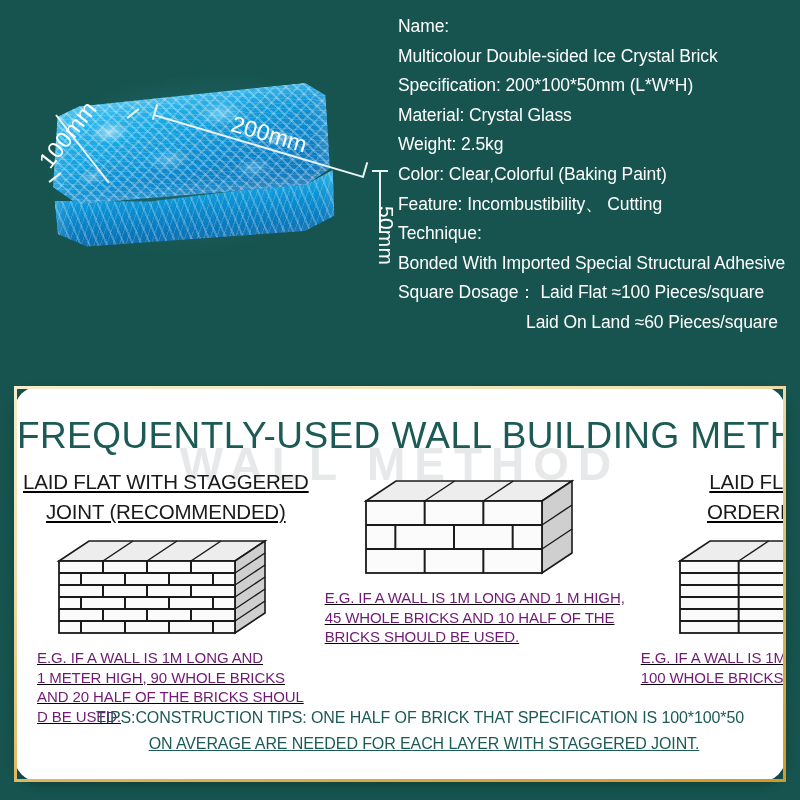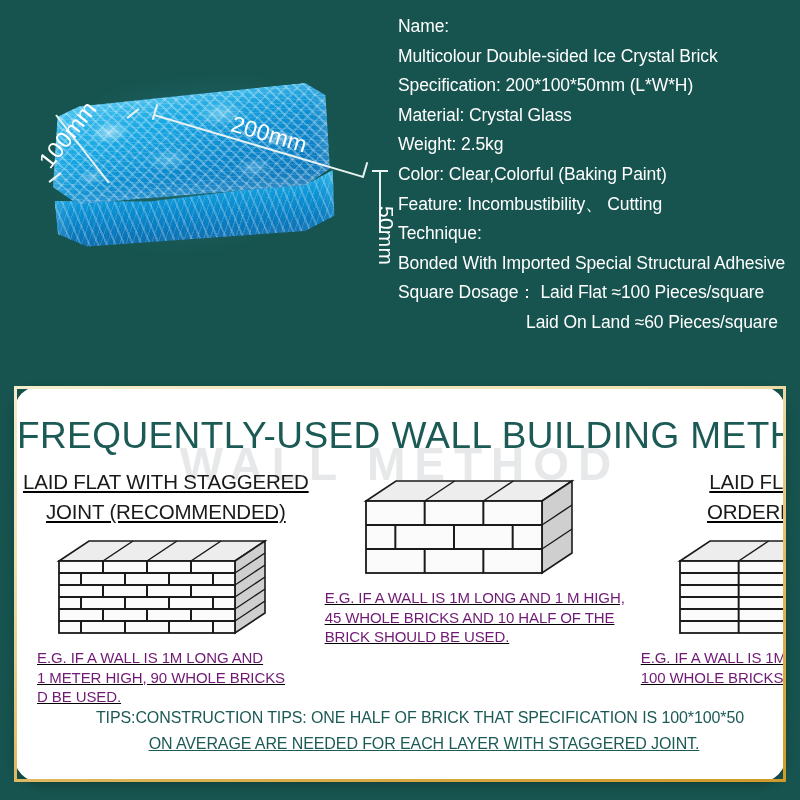--- a/index.html
+++ b/index.html
@@ -342,20 +342,21 @@
             <line x1="74" y1="86" x2="74" y2="98" stroke="#1a1a1a" stroke-width="2"></line>
             <line x1="118" y1="86" x2="118" y2="98" stroke="#1a1a1a" stroke-width="2"></line>
             <line x1="162" y1="86" x2="162" y2="98" stroke="#1a1a1a" stroke-width="2"></line>
             <line x1="52" y1="26" x2="82" y2="6" stroke="#1a1a1a" stroke-width="1.5"></line>
             <line x1="96" y1="26" x2="126" y2="6" stroke="#1a1a1a" stroke-width="1.5"></line>
             <line x1="140" y1="26" x2="170" y2="6" stroke="#1a1a1a" stroke-width="1.5"></line>
           </svg></div>
         <div class="method-caption col-1">
           <div>E.G. IF A WALL IS 1M LONG AND</div>
           <div>1 METER HIGH, 90 WHOLE BRICKS</div>
+          <div>AND 20 HALF OF THE BRICKS SHOUL</div>
           <div>D BE USED.</div>
         </div>
       </div>
       <div class="method-col">
         <div class="wall-figure"><svg viewBox="0 0 230 104" width="230" height="104" xmlns="http://www.w3.org/2000/svg">
             <polygon points="8,26 38,6 214,6 184,26" fill="#ededed" stroke="#1a1a1a" stroke-width="1.6"></polygon>
             <polygon points="184,26 214,6 214,78 184,98" fill="#cfcfcf" stroke="#1a1a1a" stroke-width="1.6"></polygon>
             <rect x="8" y="26" width="176" height="72" fill="#fbfbfb" stroke="#1a1a1a" stroke-width="1.8"></rect>
             <line x1="8" y1="50" x2="184" y2="50" stroke="#1a1a1a" stroke-width="2"></line>
             <line x1="184" y1="50" x2="214" y2="30" stroke="#1a1a1a" stroke-width="1.4"></line>
@@ -367,21 +368,21 @@
             <line x1="96" y1="50" x2="96" y2="74" stroke="#1a1a1a" stroke-width="2"></line>
             <line x1="154.66666666666666" y1="50" x2="154.66666666666666" y2="74" stroke="#1a1a1a" stroke-width="2"></line>
             <line x1="66.66666666666666" y1="74" x2="66.66666666666666" y2="98" stroke="#1a1a1a" stroke-width="2"></line>
             <line x1="125.33333333333331" y1="74" x2="125.33333333333331" y2="98" stroke="#1a1a1a" stroke-width="2"></line>
             <line x1="66.66666666666666" y1="26" x2="96.66666666666666" y2="6" stroke="#1a1a1a" stroke-width="1.5"></line>
             <line x1="125.33333333333331" y1="26" x2="155.33333333333331" y2="6" stroke="#1a1a1a" stroke-width="1.5"></line>
           </svg></div>
         <div class="method-caption col-2">
           <div>E.G. IF A WALL IS 1M LONG AND 1 M HIGH,</div>
           <div>45 WHOLE BRICKS AND 10 HALF OF THE</div>
-          <div>BRICK SHOULD BE USED.</div>
+          <div>BRICKS SHOULD BE USED.</div>
         </div>
       </div>
       <div class="method-col">
         <div class="method-heading">
           <div>LAID FLAT WITH</div>
           <div>ORDERLY JOINT</div>
         </div>
         <div class="wall-figure"><svg viewBox="0 0 230 104" width="230" height="104" xmlns="http://www.w3.org/2000/svg">
             <polygon points="8,26 38,6 214,6 184,26" fill="#ededed" stroke="#1a1a1a" stroke-width="1.6"></polygon>
             <polygon points="184,26 214,6 214,78 184,98" fill="#cfcfcf" stroke="#1a1a1a" stroke-width="1.6"></polygon>

